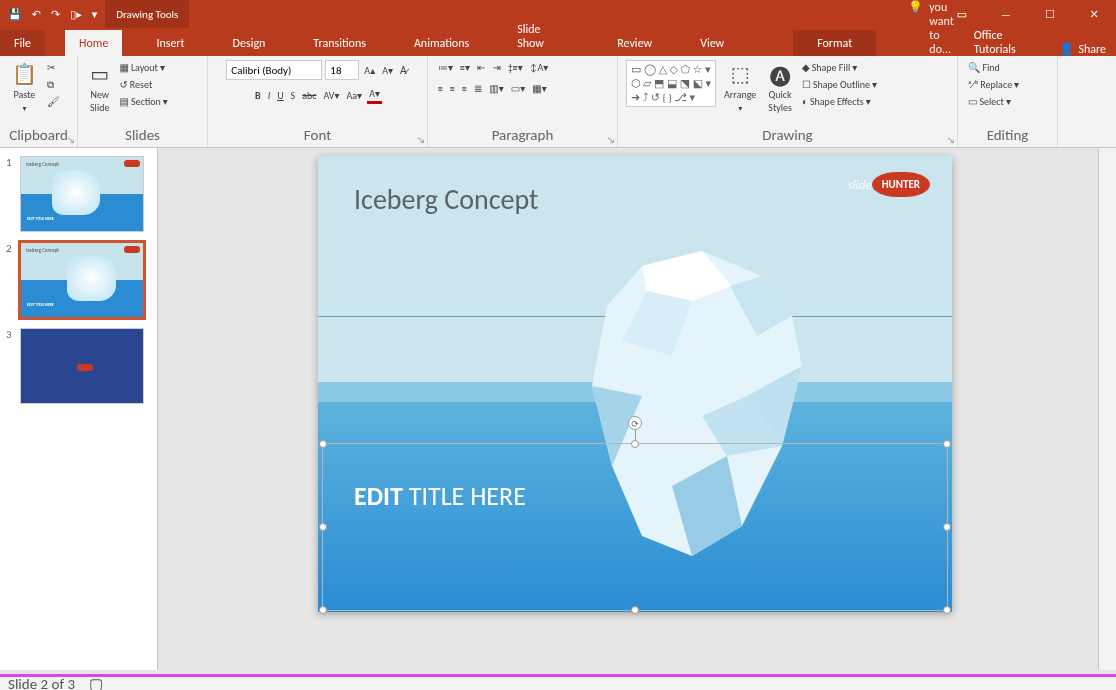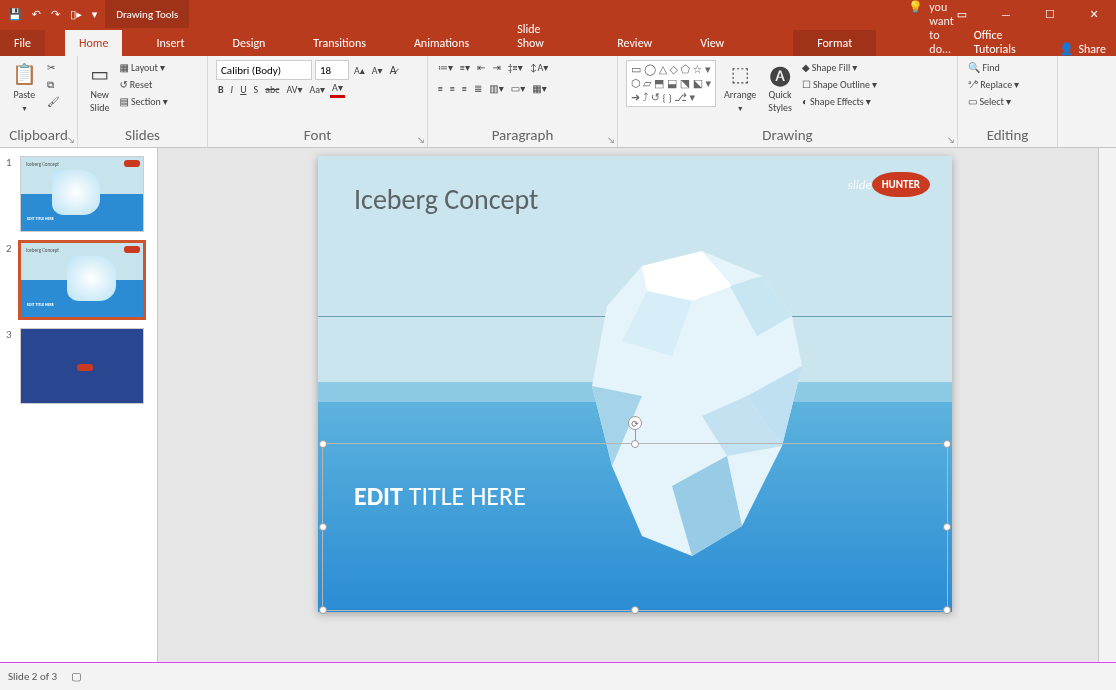--- a/index.html
+++ b/index.html
@@ -66,21 +66,21 @@
 .handle{position:absolute;width:8px;height:8px;background:#fff;border:1px solid #999;border-radius:50%;}
 .rot{position:absolute;top:-28px;left:50%;transform:translateX(-50%);display:flex;flex-direction:column;align-items:center;}
 .rot .stem{width:1px;height:18px;background:#999;}
 .rot .knob{width:14px;height:14px;border:1px solid #999;border-radius:50%;background:#fff;display:flex;align-items:center;justify-content:center;font-size:9px;color:#666;}
 .edit-title{position:absolute;bottom:100px;left:36px;color:#fff;font-size:26px;}
 .edit-title b{font-weight:700;}
 
 .scroll-v{width:18px;background:#f3f3f3;border-left:1px solid #c6c6c6;}
 
 
-.status { position:absolute; bottom:0; left:0; right:0; height:28px; background:#f3f3f3; border-top:1px solid #d946ef; display:flex; align-items:center; font-size:11px; color:#555; padding:0 8px; gap:14px;}
+.status { position:absolute; bottom:0; left:0; right:0; height:16px; background:#f3f3f3; border-top:3px solid #d946ef; display:flex; align-items:center; font-size:15px; color:#555; padding:0 8px; gap:14px;}
 .status .right{margin-left:auto;display:flex;align-items:center;gap:10px;}
 .viewbtn{width:20px;height:14px;border:1px solid #999;cursor:pointer;}
 .viewbtn.active{background:#d0542b;border-color:#d0542b;}
 .zoom-slider{width:100px;height:4px;background:#ccc;position:relative;}
 .zoom-slider .thumb{position:absolute;left:50%;top:-4px;width:6px;height:12px;background:#666;}
 </style>
 </head>
 <body>
 
 <div class="titlebar">
@@ -154,21 +154,21 @@
       <div class="col">
         <span class="smbtn">▦ <span>Layout</span> ▾</span>
         <span class="smbtn">↺ <span>Reset</span></span>
         <span class="smbtn">▤ <span>Section</span> ▾</span>
       </div>
     </div>
     <div class="group-label">Slides</div>
   </div>
 
   <div class="group" style="width:220px">
-    <div class="group-body col" style="gap:0;align-items:flex-start">
+    <div class="group-body col" style="gap:6px;align-items:center">
       <div class="row">
         <input class="sel" style="width: 96px;" value="Calibri (Body)">
         <input class="sel" style="width: 34px;" value="18">
         <span class="smbtn">A▴</span>
         <span class="smbtn">A▾</span>
         <span class="smbtn">A̷</span>
       </div>
       <div class="row">
         <span class="smbtn">
             <b>B</b>

